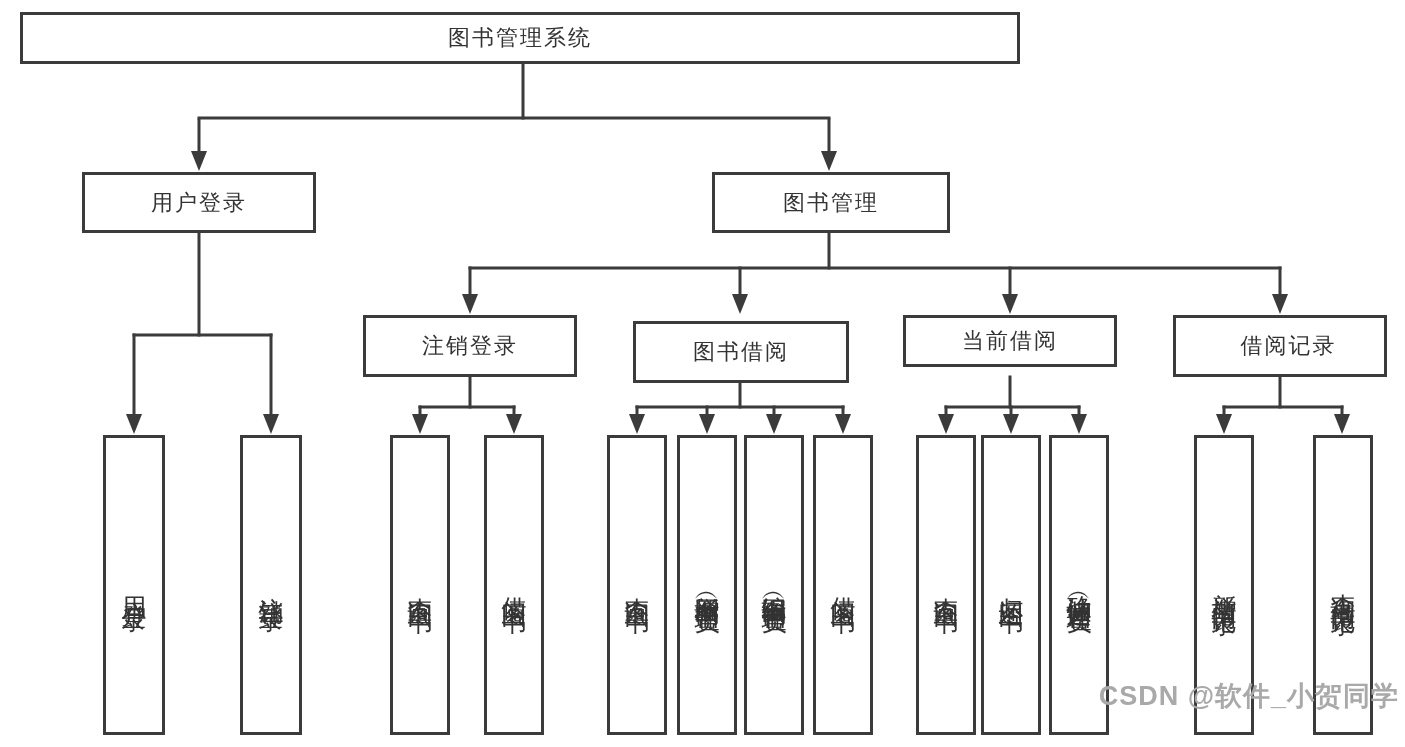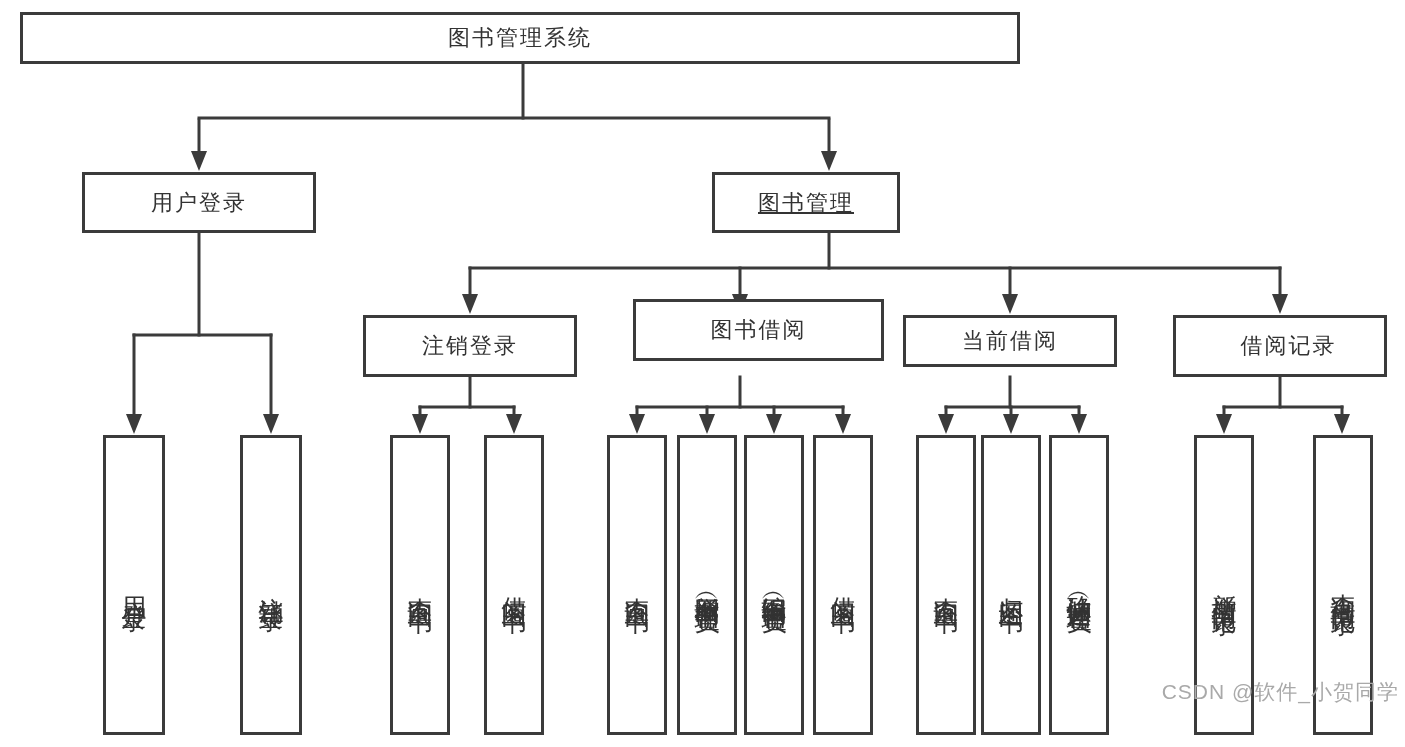--- a/index.html
+++ b/index.html
@@ -49,49 +49,50 @@
     line-height: 1;
     z-index: 2;
     top: 435px;
     height: 300px;
     overflow: hidden;
   }
   
   #root-node      { left: 20px;   top: 12px;  width: 1000px; height: 52px; }
   
   #node-user-login     { left: 82px;  top: 172px; width: 234px; height: 61px; }
-  #node-book-management{ left: 712px; top: 172px; width: 188px; height: 61px; text-decoration: underline; }
+  #node-book-management{ left: 712px; top: 172px; width: 238px; height: 61px; }
   
   #node-new-book       { left: 363px;  top: 315px; width: 214px; height: 62px; }
-  #node-book-borrow    { left: 633px;  top: 299px; width: 251px; height: 62px; }
+  #node-book-borrow    { left: 633px;  top: 321px; width: 216px; height: 62px; }
   #node-current-borrow { left: 903px;  top: 315px; width: 214px; height: 52px; }
   #node-borrow-records { left: 1173px; top: 315px; width: 214px; height: 62px; padding-left: 17px; }
   
   #leaf-login-1   { left: 103px;  width: 62px; }
   #leaf-login-2   { left: 240px;  width: 62px; }
   #leaf-new-1     { left: 390px;  width: 60px; }
   #leaf-new-2     { left: 484px;  width: 60px; }
   #leaf-bor-1     { left: 607px;  width: 60px; }
   #leaf-bor-2     { left: 677px;  width: 60px; letter-spacing: 2px; }
   #leaf-bor-3     { left: 744px;  width: 60px; letter-spacing: 2px; }
   #leaf-bor-4     { left: 813px;  width: 60px; }
   #leaf-cur-1     { left: 916px;  width: 60px; }
   #leaf-cur-2     { left: 981px;  width: 60px; }
   #leaf-cur-3     { left: 1049px; width: 60px; letter-spacing: 2px; }
   #leaf-rec-1     { left: 1194px; width: 60px; }
   #leaf-rec-2     { left: 1313px; width: 60px; }
   #watermark {
     position: absolute;
     right: 6px;
     top: 678px;
-    font-size: 21px;
+    font-size: 27px;
     color: #a9a9a9;
     letter-spacing: 1px;
     z-index: 3;
     white-space: nowrap;
+    font-weight: bold;
   }
 </style>
 </head>
 <body>
 
 <div id="canvas">
 
   <svg id="connectors" viewBox="0 0 1405 747" xmlns="http://www.w3.org/2000/svg">
     <defs>
       <marker id="arrow" markerUnits="userSpaceOnUse" markerWidth="20" markerHeight="16" viewBox="0 0 20 16" refX="1" refY="8" orient="auto">

